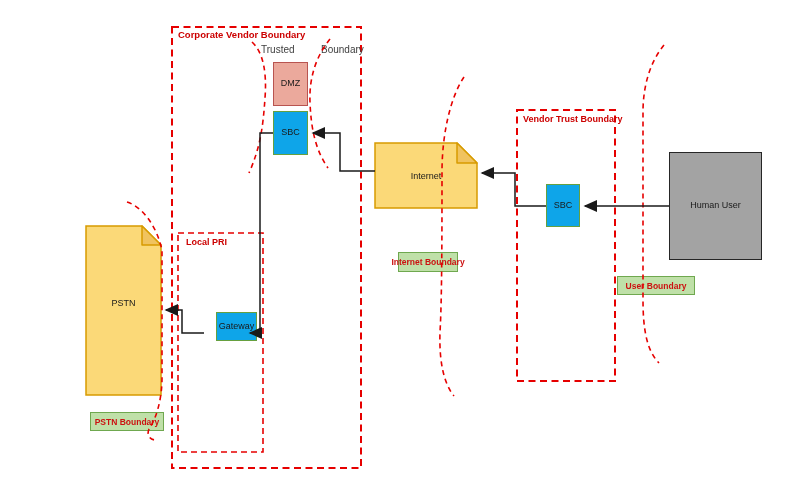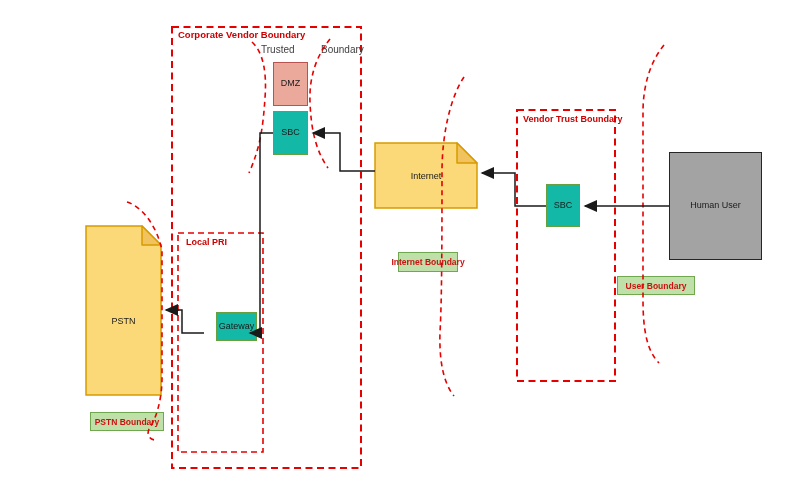--- a/index.html
+++ b/index.html
@@ -7,21 +7,21 @@
     position:relative;width:800px;height:486px;background:#ffffff;overflow:hidden;
     font-family:"Liberation Sans",sans-serif;
   }
   .layer{position:absolute;left:0;top:0;width:800px;height:486px;}
   .toplayer{pointer-events:none;}
   
   .node{
     position:absolute;display:flex;align-items:center;justify-content:center;
     font-size:9px;color:#1a1a1a;text-align:center;box-sizing:border-box;line-height:1.1;
   }
-  .proc{background:#14b8a6;border:1.5px solid #66a03f;}
+  .proc{background:#0ea5e9;border:1.5px solid #66a03f;}
   .dmz{background:#eba99c;border:1.5px solid #b85450;}
   .plain{background:#a3a3a3;border:1.5px solid #262626;}
   
   .notetext{
     position:absolute;display:flex;align-items:center;justify-content:center;
     font-size:9px;color:#1a1a1a;pointer-events:none;
   }
   
   .btitle{
     position:absolute;font-size:9.5px;font-weight:bold;color:#cc0000;white-space:nowrap;
@@ -72,21 +72,21 @@
   <div class="node proc" style="left:204px;top:312px;width:41px;height:29px;margin-left:12px;">
     <span>Gateway</span>
   </div>
   <div class="node proc" style="left:546px;top:184px;width:34px;height:43px;">
     <span>SBC</span>
   </div>
   <div class="node plain" style="left:669px;top:152px;width:93px;height:108px;">
     <span>Human User</span>
   </div>
 
-  <div class="notetext" style="left:86px;top:236px;width:75px;height:169px;">
+  <div class="notetext" style="left:86px;top:218px;width:75px;height:169px;">
     <span>PSTN</span>
   </div>
   <div class="notetext" style="left:375px;top:143px;width:102px;height:65px;justify-content:center;">
     <span>Internet</span>
   </div>
 
   <div class="tag" style="left:90px;top:412px;width:74px;height:19px;">
     <span>PSTN Boundary</span>
   </div>
   <div class="tag" style="left:398px;top:252px;width:60px;height:20px;">

